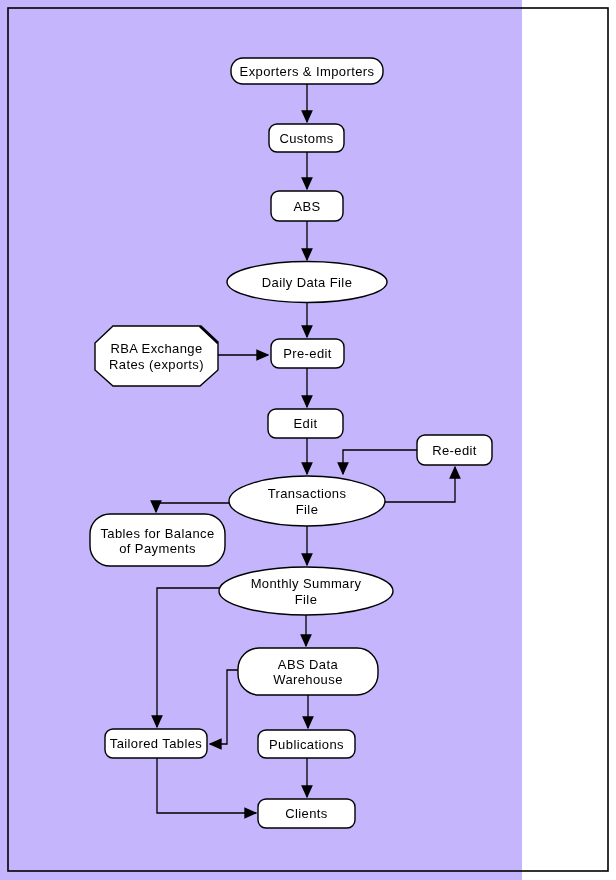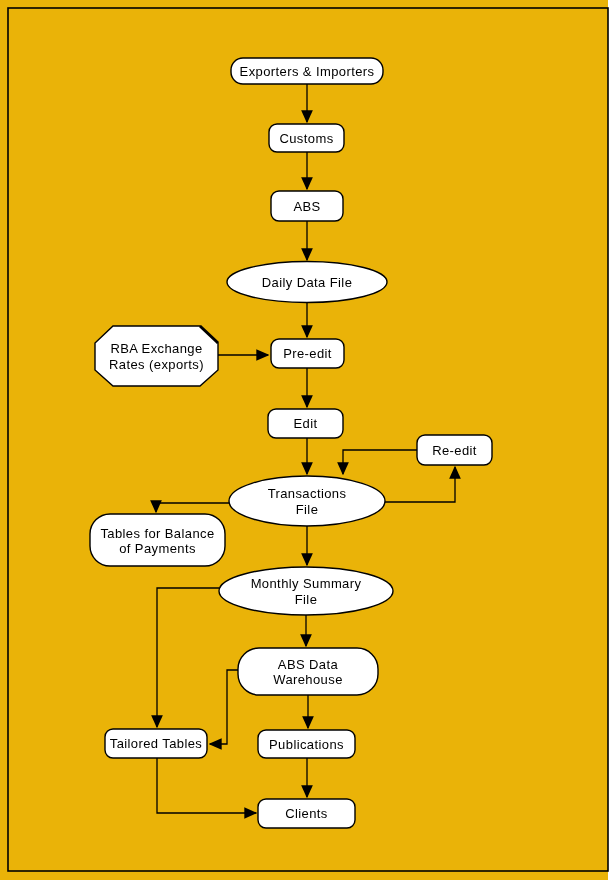--- a/index.html
+++ b/index.html
@@ -2,23 +2,23 @@
 <html><head>
 <meta charset="utf-8">
 <style>
   html, body {
     margin: 0;
     padding: 0;
     background: #ffffff;
   }
   .page {
     position: relative;
-    width: 608px;
+    width: 522px;
     height: 880px;
-    background: #eab308;
+    background: #c4b5fd;
     font-family: "Liberation Sans", sans-serif;
   }
   svg {
     display: block;
   }
   .shape {
     fill: #ffffff;
     stroke: #000000;
     stroke-width: 1.4;
   }

